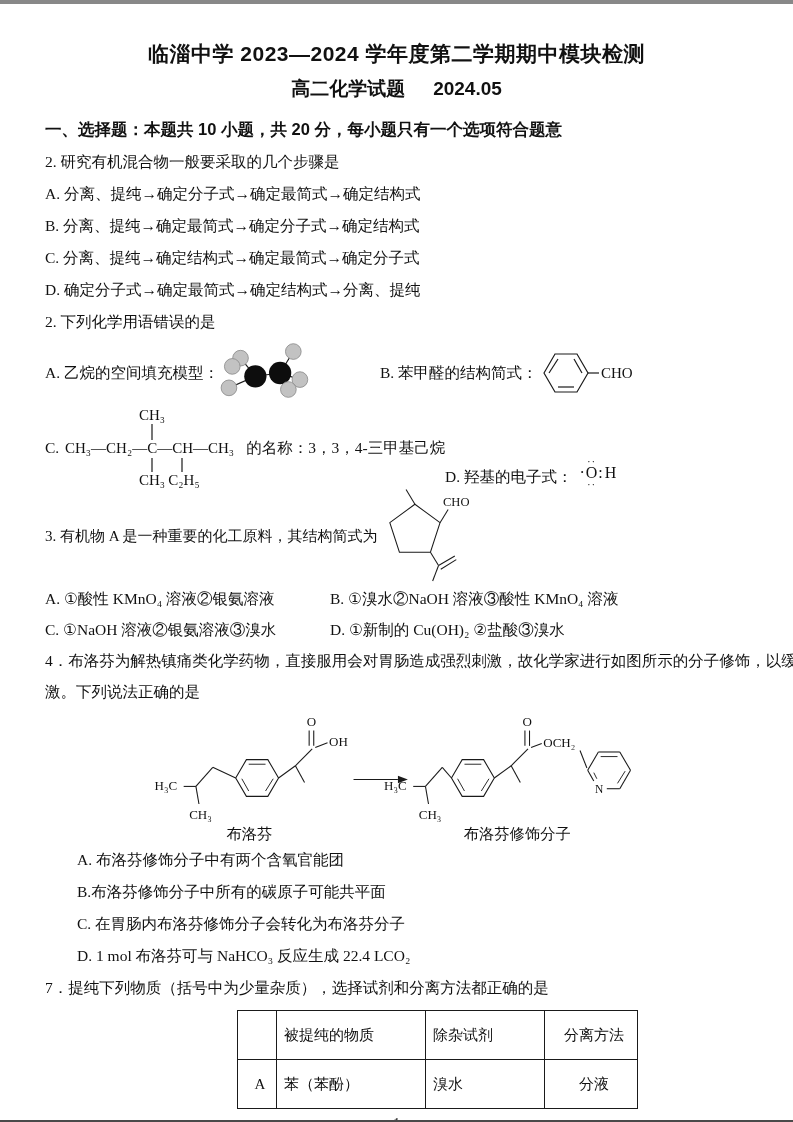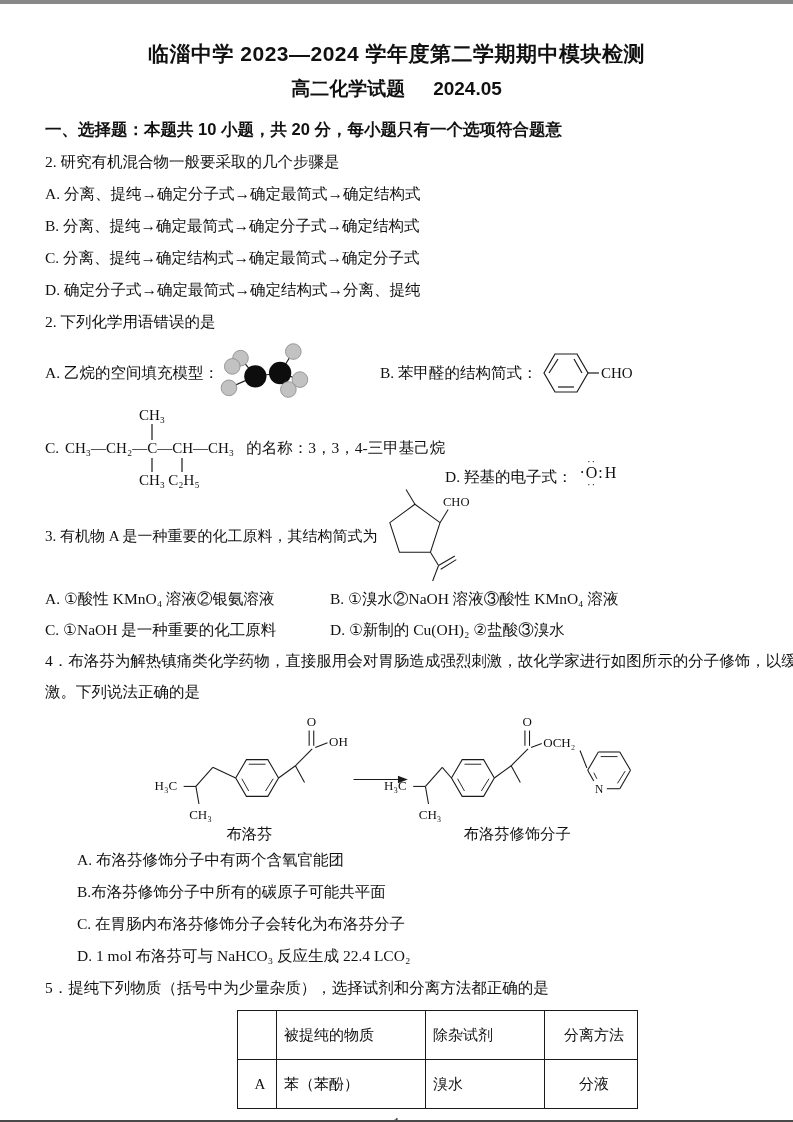--- a/index.html
+++ b/index.html
@@ -140,21 +140,21 @@
         <line class="bond" x1="82" y1="109" x2="104" y2="96"></line>
         <line class="bond" x1="85" y1="114" x2="106" y2="101"></line>
         <line class="bond" x1="82" y1="109" x2="74" y2="130"></line>
       </svg>
     </div>
     <div class="ln31 rel">
       <span class="abs0">A. ①酸性 KMnO₄ 溶液②银氨溶液</span>
       <span class="abs285">B. ①溴水②NaOH 溶液③酸性 KMnO₄ 溶液</span>
     </div>
     <div class="ln31 rel">
-      <span class="abs0">C. ①NaOH 是一种重要的化工原料</span>
+      <span class="abs0">C. ①NaOH 溶液②银氨溶液③溴水</span>
       <span class="abs285">D. ①新制的 Cu(OH)₂ ②盐酸③溴水</span>
     </div>
 
     <div class="ln31">4．布洛芬为解热镇痛类化学药物，直接服用会对胃肠造成强烈刺激，故化学家进行如图所示的分子修饰，以缓刺</div>
     <div class="ln31">激。下列说法正确的是</div>
 
     <svg width="505" height="132" viewBox="0 0 660 172" style="margin:4px 0 0 105px;">
 
       <text class="at" x="6" y="102" font-size="17">H₃C</text>
       <line class="bond" x1="44" y1="97" x2="60" y2="97"></line>
@@ -210,21 +210,21 @@
       <line class="bondthin" x1="580" y1="79" x2="584" y2="87"></line>
       <text class="at" x="587" y="106" font-size="15" text-anchor="middle">N</text>
       <text class="cnlab" x="480" y="166" font-size="20" text-anchor="middle">布洛芬修饰分子</text>
     </svg>
 
     <div class="ln indent32">A. 布洛芬修饰分子中有两个含氧官能团</div>
     <div class="ln indent32">B.布洛芬修饰分子中所有的碳原子可能共平面</div>
     <div class="ln indent32">C. 在胃肠内布洛芬修饰分子会转化为布洛芬分子</div>
     <div class="ln indent32">D. 1 mol 布洛芬可与 NaHCO₃ 反应生成 22.4 LCO₂</div>
 
-    <div class="ln">5．提纯下列物质（括号中为少量杂质），选择试剂和分离方法都正确的是</div>
+    <div class="ln">7．提纯下列物质（括号中为少量杂质），选择试剂和分离方法都正确的是</div>
 
     <table class="ptable">
       <tbody>
           <tr>
         <td class="td-id"></td>
         <td class="td-sub">被提纯的物质</td>
         <td class="td-rea">除杂试剂</td>
         <td class="td-met">分离方法</td>
       </tr>
       <tr>

